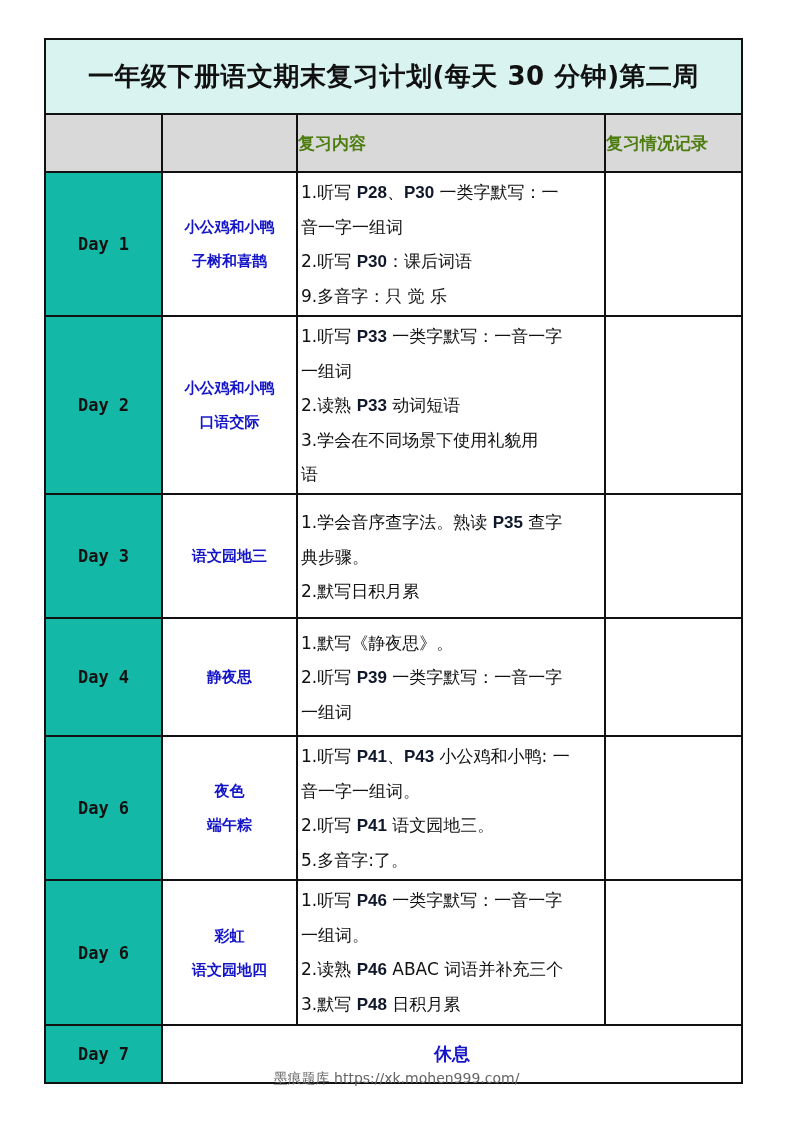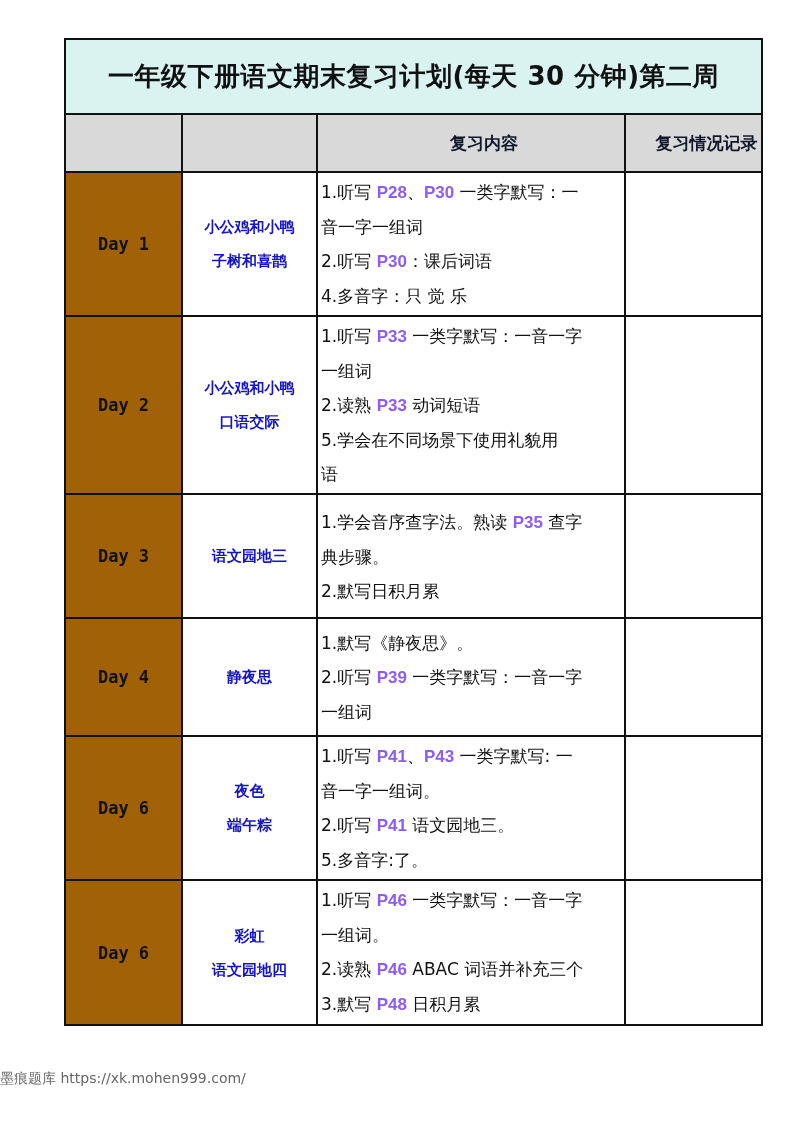--- a/index.html
+++ b/index.html
@@ -1,30 +1,30 @@
 <!DOCTYPE html>
 <html><head>
 <meta charset="utf-8">
 <style>
   html, body { margin:0; padding:0; background:#ffffff; }
   body { width:793px; height:1122px; position:relative; font-family:"DejaVu Sans", sans-serif; }
-  .sheet { position:absolute; left:64px; top:38px; width:697px; }
+  .sheet { position:absolute; left:44px; top:38px; width:697px; }
   table { border-collapse:collapse; width:697px; table-layout:fixed; }
   td { border:2px solid #111; padding:0; vertical-align:middle; }
   .title-cell { background:#d9f4f0; height:73px; text-align:center; font-size:26px; font-weight:bold; color:#111; letter-spacing:0.5px; }
-  .hdr { background:#d9d9d9; height:56px; text-align:center; font-size:17px; font-weight:bold; color:#0f172a;padding-left:26px; }
+  .hdr { background:#d9d9d9; height:56px; text-align:left; font-size:17px; font-weight:bold; color:#4d7c0f; }
   .hdr.content { background:#d9d9d9; }
-  .day { background:#a16207; text-align:center; font-size:17px; font-weight:bold; color:#111; font-family:"DejaVu Sans Mono", monospace; }
+  .day { background:#14b8a6; text-align:center; font-size:17px; font-weight:bold; color:#111; font-family:"DejaVu Sans Mono", monospace; }
   .lesson { text-align:center; font-size:15px; font-weight:bold; color:#1414c8; line-height:34px; }
   .content-cell { font-size:17px; color:#111; line-height:34px; padding:2px 0 2px 3px; }
   .content-cell .line { display:block; white-space:normal; }
-  .red { color:#8b5cf6; font-weight:bold; font-family:"Liberation Sans", sans-serif; }
+  .red { color:#0f172a; font-weight:bold; font-family:"Liberation Sans", sans-serif; }
   .record { }
   .rest { text-align:center; font-size:18px; font-weight:bold; color:#1414c8; }
-  .footer { position:absolute; top:1070px; left:0; width:793px; font-size:14px; color:#666; font-family:"DejaVu Sans", sans-serif; }
+  .footer { position:absolute; top:1070px; left:0; width:793px; text-align:center; font-size:14px; color:#666; font-family:"DejaVu Sans", sans-serif; }
 </style>
 </head>
 <body>
 
 <div class="sheet">
   <table>
     <colgroup>
       <col style="width:117px">
       <col style="width:135px">
       <col style="width:308px">
@@ -43,35 +43,35 @@
     <tr style="height: 138px;">
           <td class="day">Day 1</td>
           <td class="lesson">
             <div>小公鸡和小鸭</div>
             <div>子树和喜鹊</div>
           </td>
           <td class="content-cell">
             <span class="line"><span>1.听写 </span><span class="red">P28</span><span>、</span><span class="red">P30</span><span> 一类字默写：一</span></span>
             <span class="line"><span>音一字一组词</span></span>
             <span class="line"><span>2.听写 </span><span class="red">P30</span><span>：课后词语</span></span>
-            <span class="line"><span>4.多音字：只 觉  乐</span></span>
+            <span class="line"><span>9.多音字：只 觉  乐</span></span>
           </td>
           <td class="record"></td>
         </tr>
         <tr style="height: 172px;">
           <td class="day">Day 2</td>
           <td class="lesson">
             <div>小公鸡和小鸭</div>
             <div>口语交际</div>
           </td>
           <td class="content-cell">
             <span class="line"><span>1.听写 </span><span class="red">P33</span><span> 一类字默写：一音一字</span></span>
             <span class="line"><span>一组词</span></span>
             <span class="line"><span>2.读熟 </span><span class="red">P33</span><span> 动词短语</span></span>
-            <span class="line"><span>5.学会在不同场景下使用礼貌用</span></span>
+            <span class="line"><span>3.学会在不同场景下使用礼貌用</span></span>
             <span class="line"><span>语</span></span>
           </td>
           <td class="record"></td>
         </tr>
         <tr style="height: 124px;">
           <td class="day">Day 3</td>
           <td class="lesson">
             <div>语文园地三</div>
           </td>
           <td class="content-cell">
@@ -93,38 +93,42 @@
           </td>
           <td class="record"></td>
         </tr>
         <tr style="height: 139px;">
           <td class="day">Day 6</td>
           <td class="lesson">
             <div>夜色</div>
             <div>端午粽</div>
           </td>
           <td class="content-cell">
-            <span class="line"><span>1.听写 </span><span class="red">P41</span><span>、</span><span class="red">P43</span><span> 一类字默写: 一</span></span>
+            <span class="line"><span>1.听写 </span><span class="red">P41</span><span>、</span><span class="red">P43</span><span> 小公鸡和小鸭: 一</span></span>
             <span class="line"><span>音一字一组词。</span></span>
             <span class="line"><span>2.听写 </span><span class="red">P41</span><span> 语文园地三。</span></span>
             <span class="line"><span>5.多音字:了。</span></span>
           </td>
           <td class="record"></td>
         </tr>
         <tr style="height: 138px;">
           <td class="day">Day 6</td>
           <td class="lesson">
             <div>彩虹</div>
             <div>语文园地四</div>
           </td>
           <td class="content-cell">
             <span class="line"><span>1.听写 </span><span class="red">P46</span><span> 一类字默写：一音一字</span></span>
             <span class="line"><span>一组词。</span></span>
             <span class="line"><span>2.读熟 </span><span class="red">P46</span><span>  ABAC 词语并补充三个</span></span>
             <span class="line"><span>3.默写 </span><span class="red">P48</span><span>  日积月累</span></span>
           </td>
           <td class="record"></td>
         </tr>
+        <tr style="height: 58px;">
+          <td class="day">Day 7</td>
+          <td class="rest" colspan="3">休息</td>
+        </tr>
       </tbody>
   </table>
 </div>
 
 <div class="footer">墨痕题库 https://xk.mohen999.com/</div>
 
 </body></html>

